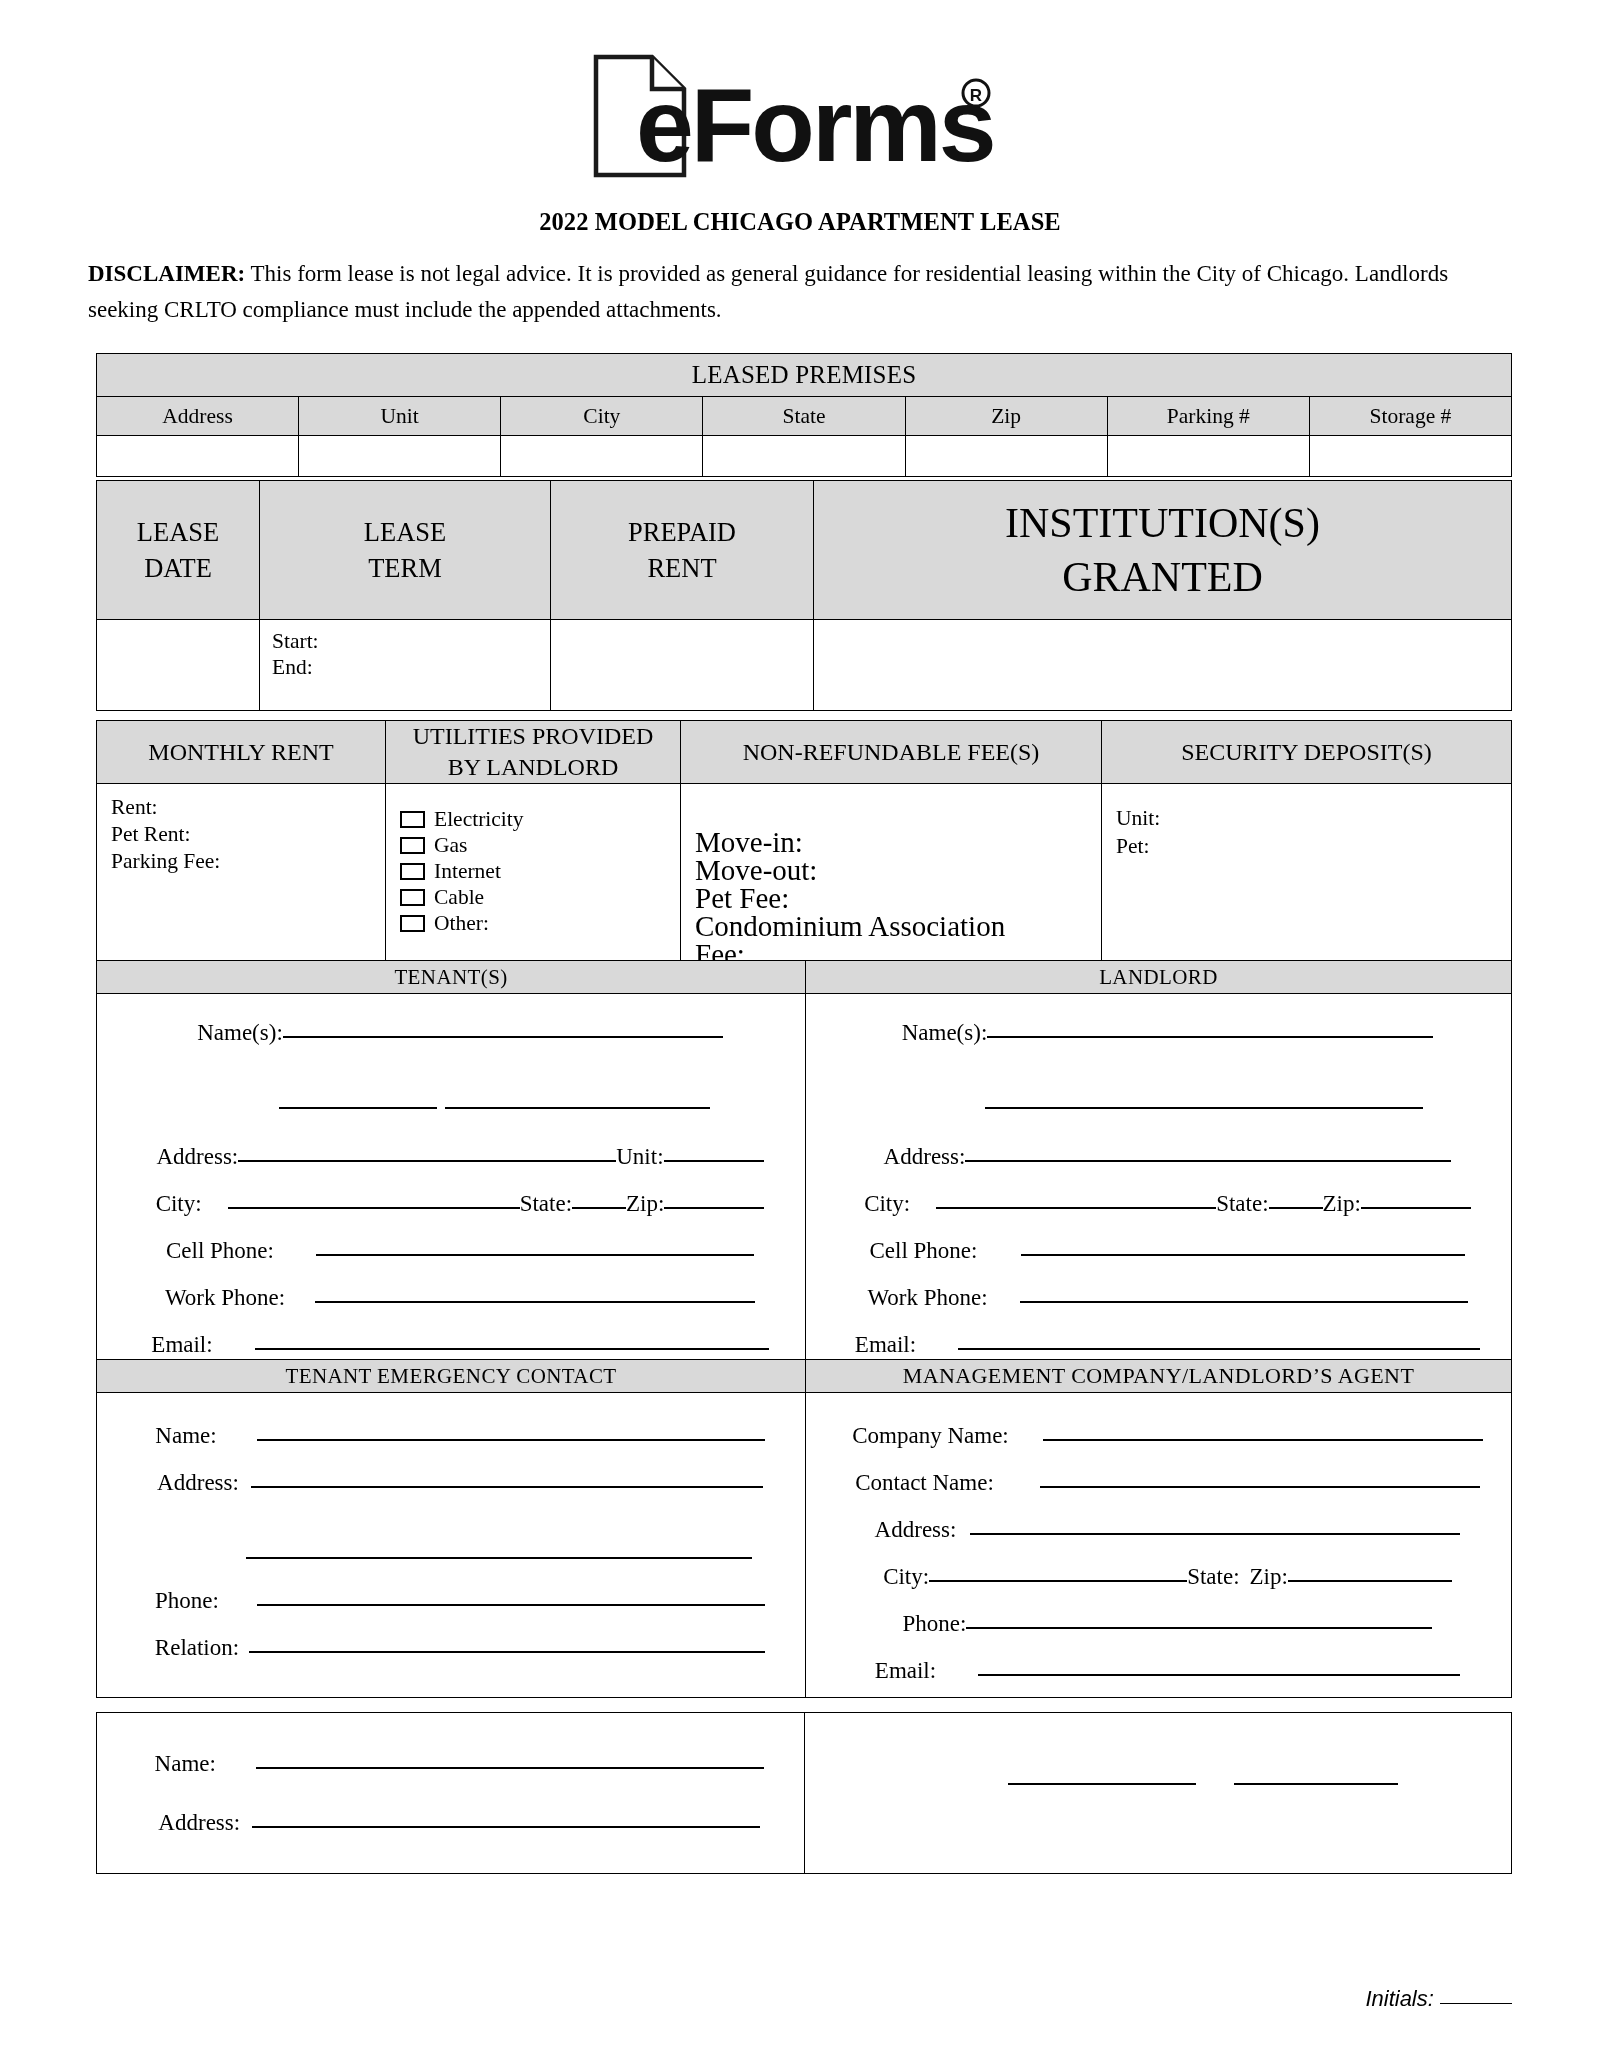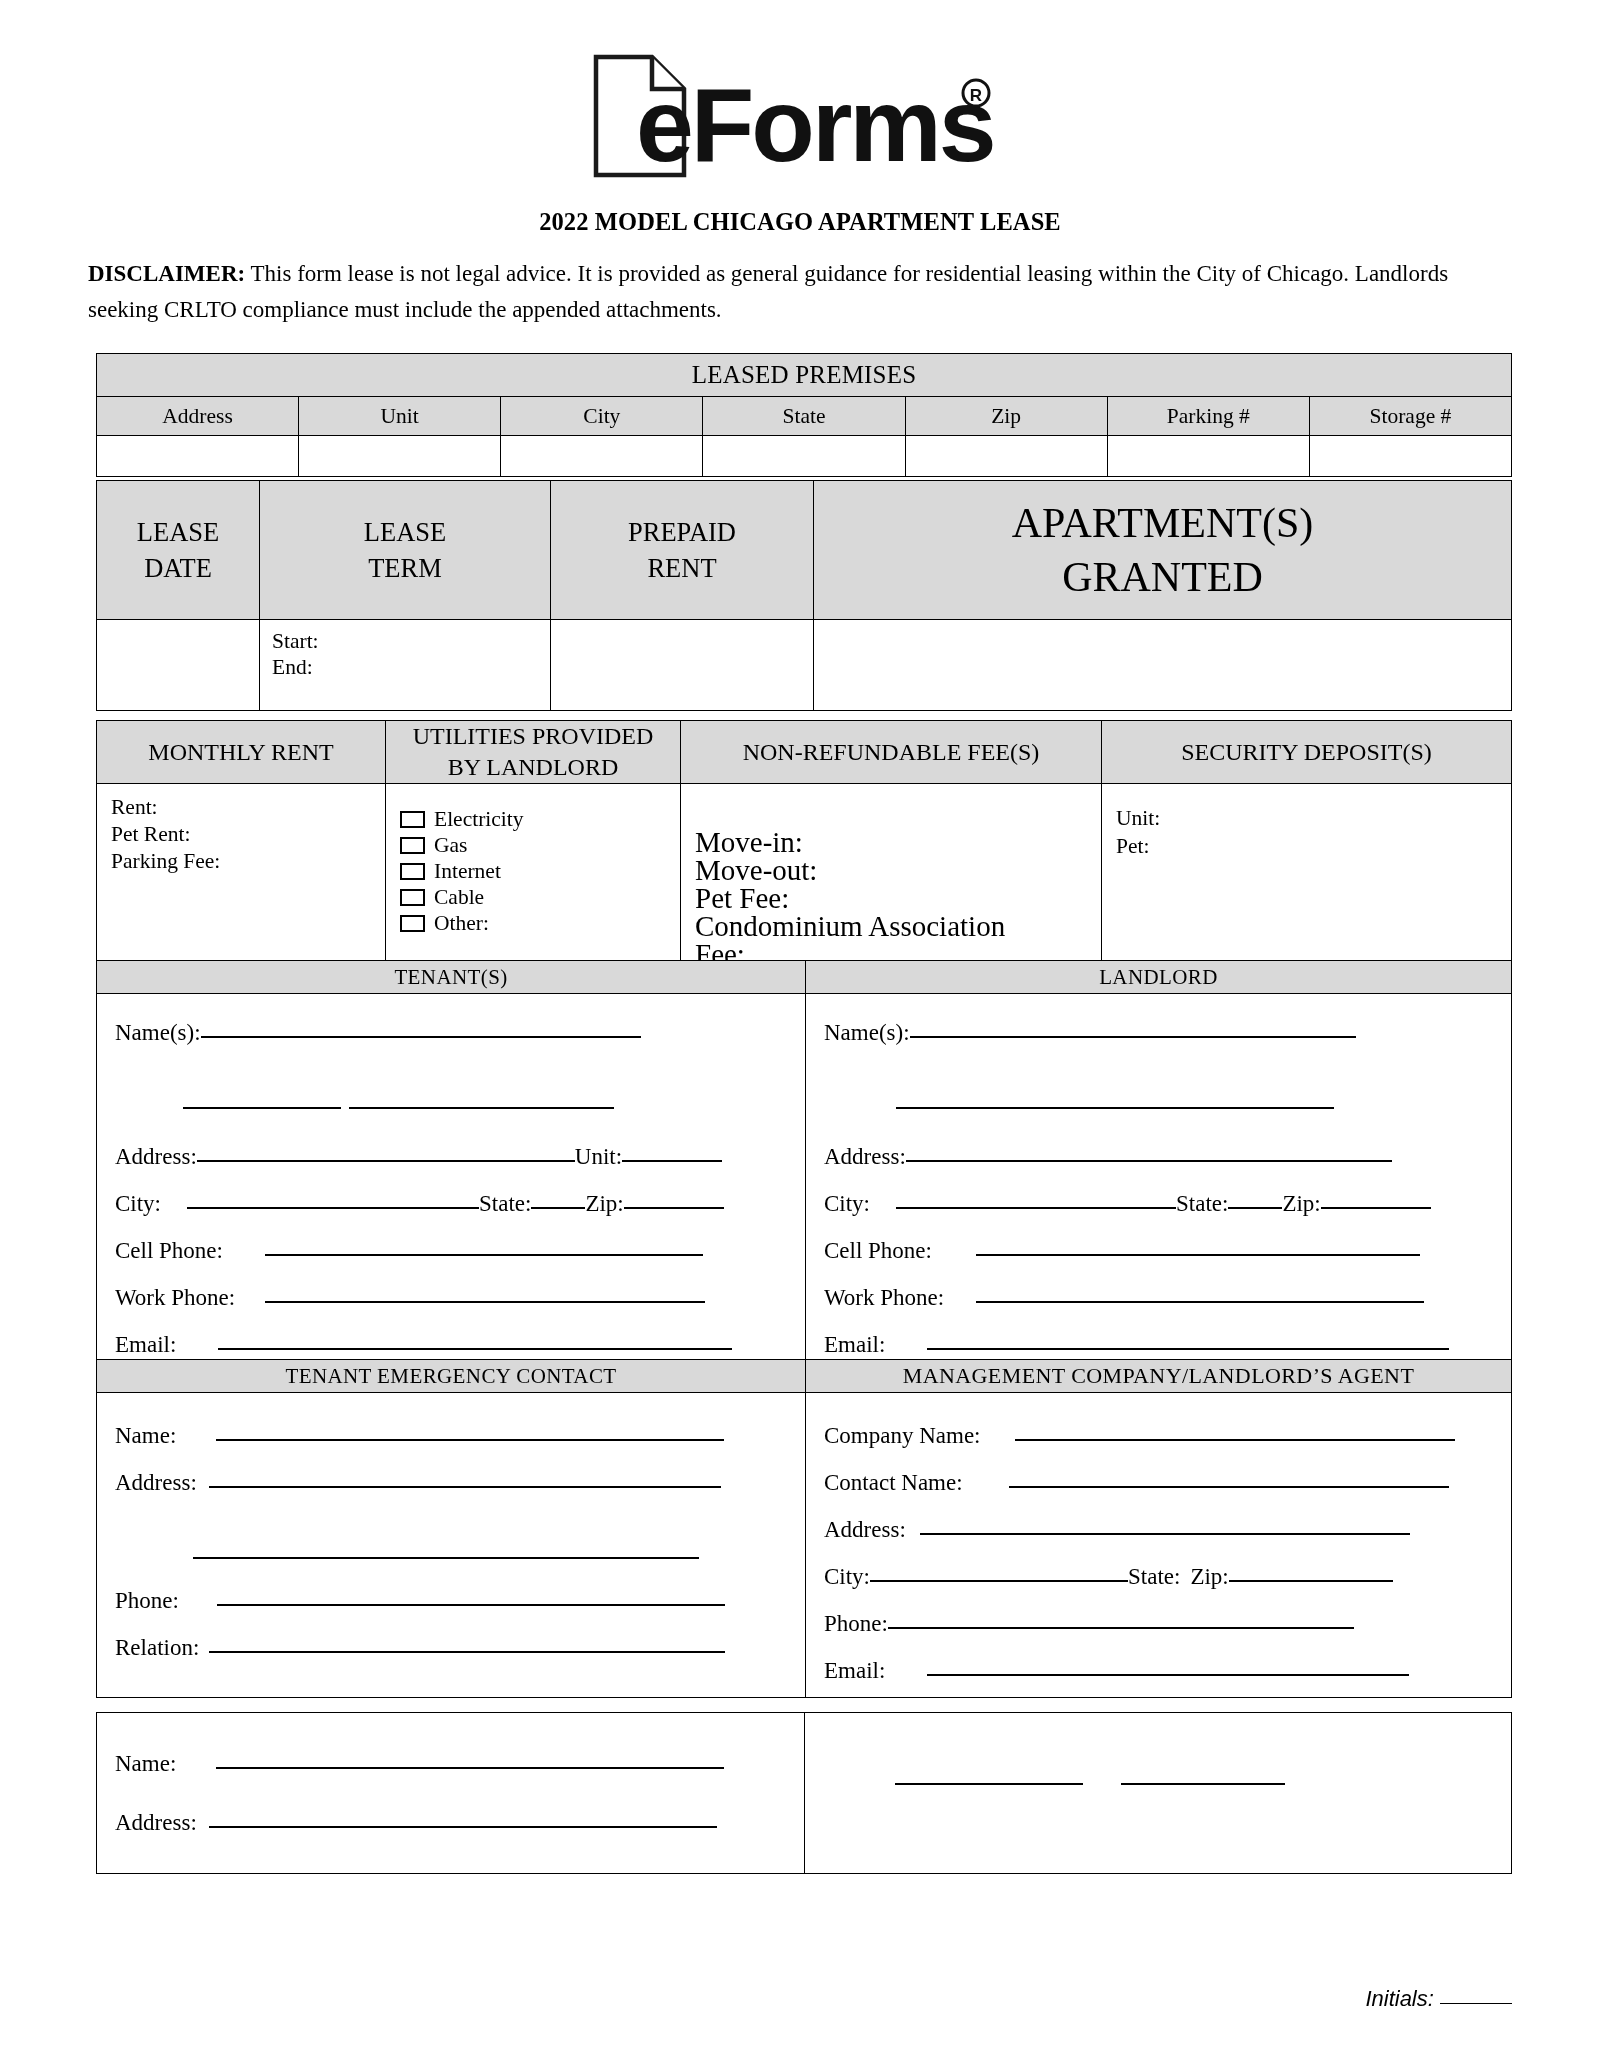--- a/index.html
+++ b/index.html
@@ -128,21 +128,21 @@
   }
   .fee-block { padding: 34px 0 0 14px; font-size: 29px; line-height: 28px; }
   .sd-block { padding: 10px 0 0 14px; font-size: 21.5px; line-height: 28px; }
 
   
   #parties-table { left: 96px; top: 952px; width: 1416px; }
   #parties-table .p-hdr { font-size: 21px; height: 32px; letter-spacing: .4px; }
   #parties-table .p-hdr.big { font-size: 22px; }
   #parties-table td.pane { padding: 0; }
 
-  .pane-inner { position: relative; }
+  .pane-inner { position: relative; text-align: center; }
 
   .fld {
     position: relative;
     font-size: 23px;
     line-height: 28px;
     white-space: nowrap;
     padding-left: 18px;
   }
   .ul {
     display: inline-block;
@@ -228,21 +228,21 @@
       </td>
       <td class="hdr big-hdr" style="width:290px">
         <div>LEASE</div>
         <div>TERM</div>
       </td>
       <td class="hdr big-hdr" style="width:262px">
         <div>PREPAID</div>
         <div>RENT</div>
       </td>
       <td class="hdr big-hdr concession-hdr">
-        <div>APARTMENT(S)</div>
+        <div>INSTITUTION(S)</div>
         <div>GRANTED</div>
       </td>
     </tr>
     <tr>
       <td class="row-blank"></td>
       <td class="row-blank">
         <div class="startend"><span>Start:</span></div>
         <div class="startend" style="padding-top:0"><span>End:</span></div>
       </td>
       <td class="row-blank"></td>

